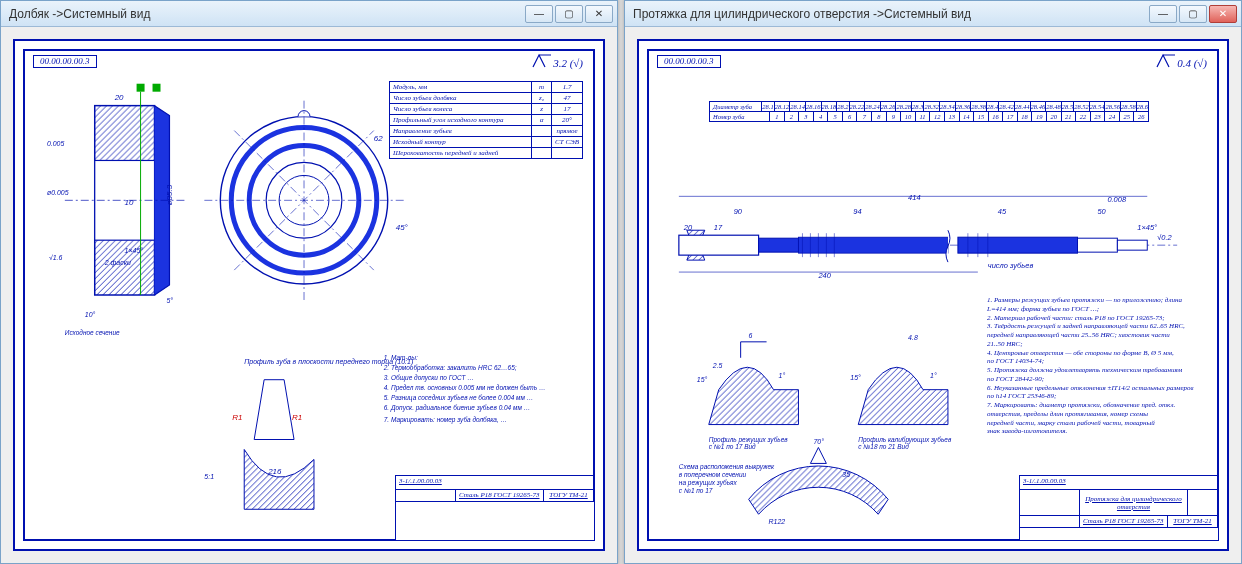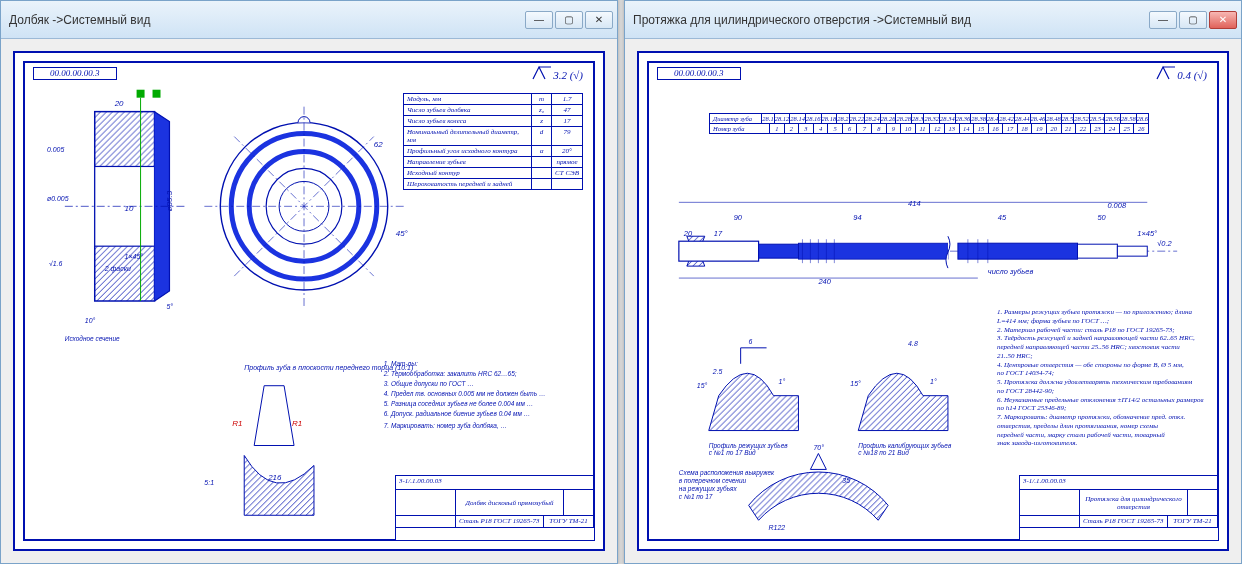--- a/index.html
+++ b/index.html
@@ -15,21 +15,21 @@
   }
   .window {
     flex: 1;
     display: flex;
     flex-direction: column;
     background: #fff;
     border: 1px solid #7aa3c9;
     box-shadow: 0 0 3px rgba(0,0,0,.2);
   }
   .titlebar {
-    height: 38px;
+    height: 26px;
     background: linear-gradient(#eaf3fb,#cfe3f5);
     border-bottom: 1px solid #9cb9d6;
     display: flex;
     align-items: center;
     padding: 0 4px 0 8px;
     font-size: 12px;
     color: #333;
   }
   .titlebar .title { flex:1; white-space:nowrap; overflow:hidden; text-overflow:ellipsis;}
   .winbtns { display:flex; gap:2px; }
@@ -56,45 +56,45 @@
     position:relative;
   }
   .inner-frame{
     position:absolute;
     inset:8px 8px 8px 8px;
     border:2px solid #0010b0;
   }
   .code-tl {
     position:absolute; top:14px; left:18px;
     border:1.5px solid #0010b0;
-    padding:1px 16px;
+    padding:1px 6px;
     font:italic 9px/1 Georgia,serif;
     color:#0010b0;
   }
   .rough-mark {
     position:absolute; top:12px; right:20px;
     font:italic 11px Georgia,serif;
     color:#0010b0;
     display:flex; align-items:flex-end; gap:0;
   }
   .rough-mark svg { width:22px; height:16px; }
   .titleblock {
     position:absolute;
     right:8px; bottom:8px;
     width:200px; height:66px;
     border:1.5px solid #0010b0;
     background:#fff;
     font:italic 7px Georgia,serif;
     color:#0010b0;
   }
-  .titleblock .row { display:flex; border-bottom:1px solid #0010b0; }
+  .titleblock .row { display:flex; border-bottom:1px solid #0010b0;text-decoration:underline; }
   .titleblock .cell { border-right:1px solid #0010b0; padding:1px 3px; overflow:hidden; }
   .param-table {
     position:absolute; top:40px; right:20px;
-    width:180px;
+    width:194px;
     border:1.5px solid #0010b0;
     font:italic 7px Georgia,serif;
     color:#0010b0;
     background:#fff;
   }
   .param-table .r{ display:flex; border-bottom:1px solid #0010b0;}
   .param-table .r:last-child{border-bottom:none;}
   .param-table .c1{ flex:1; padding:1px 3px; border-right:1px solid #0010b0;}
   .param-table .c2{ width:20px; padding:1px 2px; text-align:center; border-right:1px solid #0010b0;}
   .param-table .c3{ width:30px; padding:1px 2px; text-align:center;}
@@ -153,25 +153,20 @@
             <div class="c1">Число зубьев долбяка</div>
             <div class="c2">z₀</div>
             <div class="c3">47</div>
           </div>
         <div class="r">
             <div class="c1">Число зубьев колеса</div>
             <div class="c2">z</div>
             <div class="c3">17</div>
           </div>
         <div class="r">
-            <div class="c1">Номинальный делительный диаметр, мм</div>
-            <div class="c2">d</div>
-            <div class="c3">79</div>
-          </div>
-        <div class="r">
             <div class="c1">Профильный угол исходного контура</div>
             <div class="c2">α</div>
             <div class="c3">20°</div>
           </div>
         <div class="r">
             <div class="c1">Направление зубьев</div>
             <div class="c2"></div>
             <div class="c3">прямое</div>
           </div>
         <div class="r">
@@ -182,25 +177,20 @@
         <div class="r">
             <div class="c1">Шероховатость передней и задней</div>
             <div class="c2"></div>
             <div class="c3"></div>
           </div>
       </div>
 
       <div class="titleblock">
         <div class="row" style="height:14px">
             <div class="cell" style="flex:1">3-1/.1.00.00.03</div>
-          </div>
-        <div class="row" style="height:26px">
-            <div class="cell" style="width:60px"></div>
-            <div class="cell" style="flex:1;text-align:center;display:flex;align-items:center;justify-content:center">Долбяк дисковый прямозубый</div>
-            <div class="cell" style="width:30px"></div>
           </div>
         <div class="row" style="height:12px">
             <div class="cell" style="width:60px"></div>
             <div class="cell" style="flex:1">Сталь Р18 ГОСТ 19265-73</div>
             <div class="cell" style="width:50px;text-align:center">ТОГУ ТМ-21</div>
           </div>
         <div class="row" style="height:12px;border-bottom:none">
             <div class="cell" style="flex:1;border-right:none"></div>
           </div>
       </div>
@@ -373,21 +363,21 @@
         <div class="row" style="height:12px">
             <div class="cell" style="width:60px"></div>
             <div class="cell" style="flex:1">Сталь Р18 ГОСТ 19265-73</div>
             <div class="cell" style="width:50px;text-align:center">ТОГУ ТМ-21</div>
           </div>
         <div class="row" style="height:12px;border-bottom:none">
             <div class="cell" style="flex:1;border-right:none"></div>
           </div>
       </div>
 
-      <div class="notes" style="top:255px; right:20px; width:210px" id="notes2">
+      <div class="notes" style="top:255px; right:30px; width:210px" id="notes2">
           <div>1. Размеры режущих зубьев протяжки — по приложению; длина</div>
           <div>   L=414 мм; форма зубьев по ГОСТ …;</div>
           <div>2. Материал рабочей части: сталь Р18 по ГОСТ 19265-73;</div>
           <div>3. Твёрдость режущей и задней направляющей части 62..65 HRC,</div>
           <div>   передней направляющей части 25..56 HRC; хвостовик части</div>
           <div>   21..50 HRC;</div>
           <div>4. Центровые отверстия — обе стороны по форме В, Ø 5 мм,</div>
           <div>   по ГОСТ 14034-74;</div>
           <div>5. Протяжка должна удовлетворять техническим требованиям</div>
           <div>   по ГОСТ 28442-90;</div>

